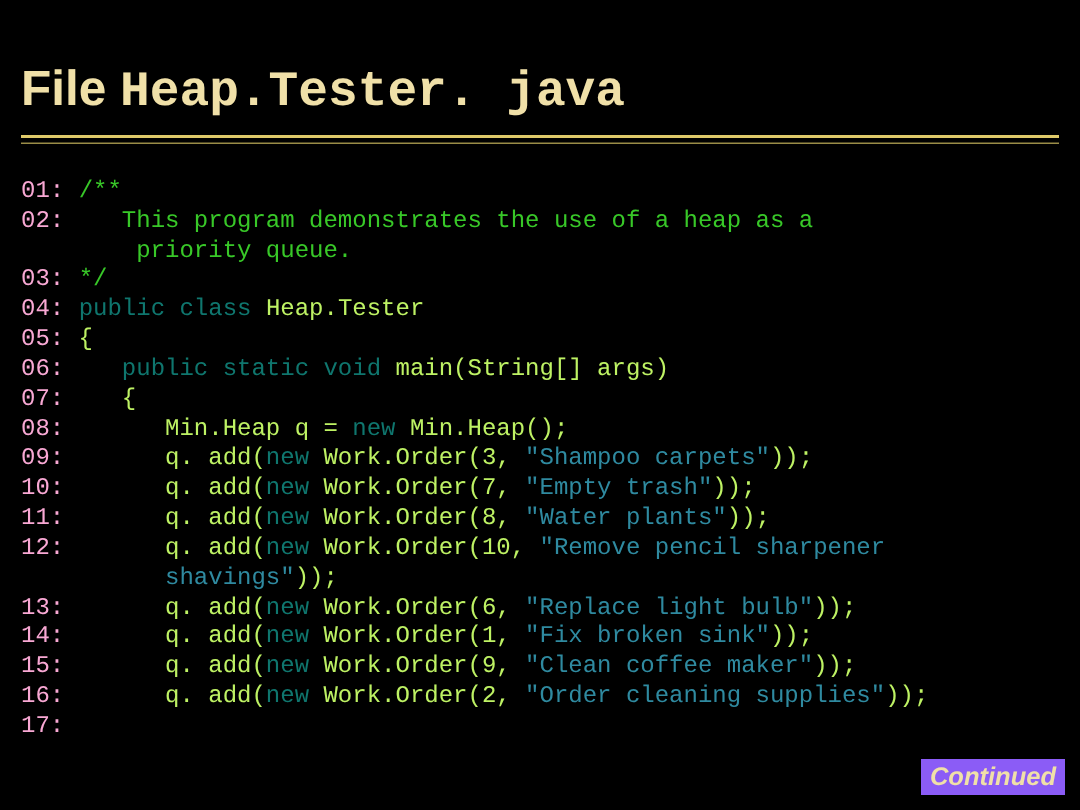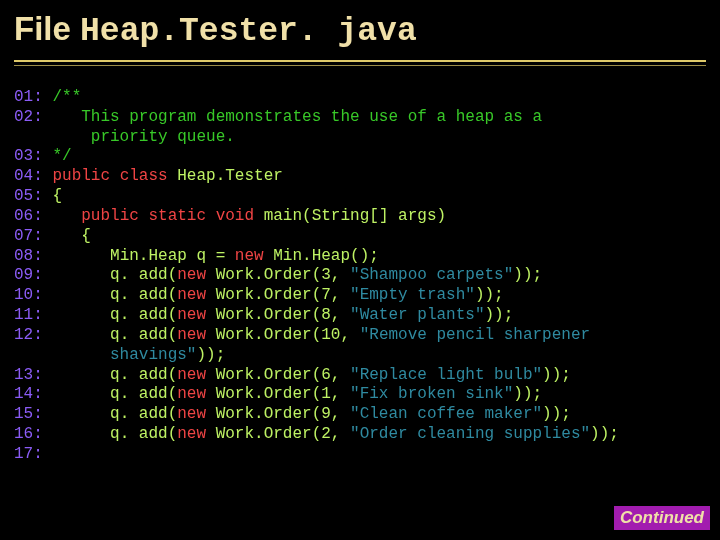--- a/index.html
+++ b/index.html
@@ -12,21 +12,21 @@
     overflow: hidden;
   }
   .slide {
     width: 720px;
     height: 540px;
     background: #000;
     position: relative;
     box-sizing: border-box;
   }
   .header {
-    padding: 10px 14px 4px 14px;
+    padding: 40px 14px 4px 14px;
   }
   .header h1 {
     margin: 0;
     color: #f0e0a8;
     font-size: 33px;
     font-weight: bold;
     font-family: Arial, Helvetica, sans-serif;
   }
   .header h1 .mono {
     font-family: "Courier New", Courier, monospace;
@@ -38,30 +38,30 @@
   .rules .r1 { height: 2px; background: #dfca6a; }
   .rules .r2 { height: 1px; background: #9a8c47; margin-top: 3px; }
   .code {
     padding: 18px 14px 0 14px;
     font-family: "Courier New", Courier, monospace;
     font-size: 16px;
     line-height: 1.24;
     color: #fff;
     white-space: pre;
   }
-  .ln { color: #8b5cf6; }
+  .ln { color: #f9a8d4; }
   .cm { color: #38c828; }        
-  .kw { color: #ef4444; }        
+  .kw { color: #0f766e; }        
   .st { color: #2f8aa0; }        
   .id { color: #bef264; }        
   .badge {
     position: absolute;
     right: 10px;
     bottom: 10px;
-    background: #a21caf;
+    background: #8b5cf6;
     color: #f0e0a8;
     font-family: Arial, Helvetica, sans-serif;
     font-weight: bold;
     font-style: italic;
     font-size: 17px;
     padding: 2px 6px;
   }
 </style>
 </head>
 <body>

